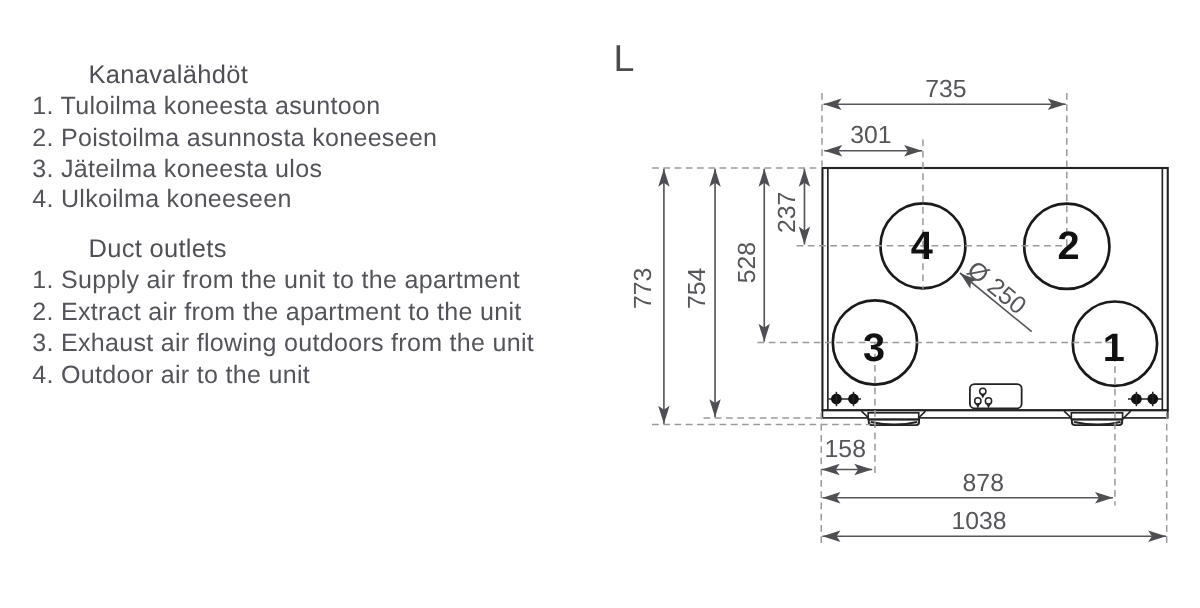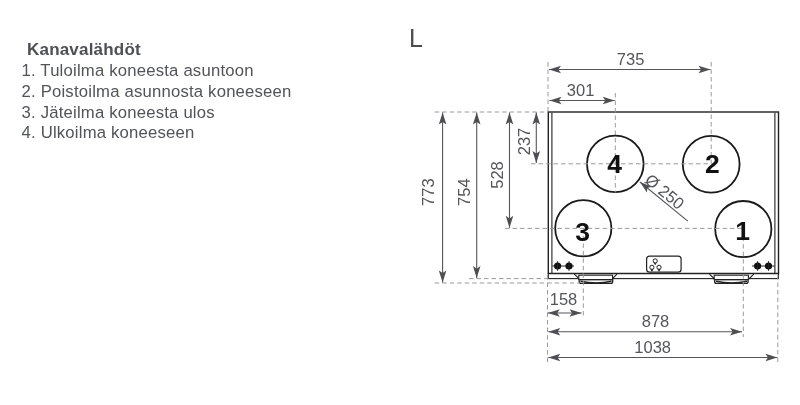--- a/index.html
+++ b/index.html
@@ -1,34 +1,41 @@
 <!DOCTYPE html>
 <html><head>
 <meta charset="utf-8">
 <style>
   html,body{margin:0;padding:0;background:#fff;}
   #page{position:relative;width:800px;height:405px;background:#fff;overflow:hidden;
         font-family:"Liberation Sans",sans-serif;}
   .blk{position:absolute;left:21.5px;color:#525459;font-size:16.7px;line-height:20.85px;letter-spacing:0.2px;white-space:nowrap;}
-  .blk b{font-weight:bold;color:#4e5055;padding-left:5.5px;font-size:17px;}
+  .blk b{font-weight:normal;color:#4e5055;padding-left:5.5px;font-size:17px;margin-left:32px;}
   svg{position:absolute;left:0;top:0;}
   text{font-family:"Liberation Sans",sans-serif;}
 </style>
 </head>
 <body>
 <div id="page">
 
 <div class="blk" style="top:40px;">
 <b>Kanavalähdöt</b><br>
 1. Tuloilma koneesta asuntoon<br>
 2. Poistoilma asunnosta koneeseen<br>
 3. Jäteilma koneesta ulos<br>
 4. Ulkoilma koneeseen
 </div>
 
+<div class="blk" style="top:156.4px;">
+<b>Duct outlets</b><br>
+1. Supply air from the unit to the apartment<br>
+2. Extract air from the apartment to the unit<br>
+3. Exhaust air flowing outdoors from the unit<br>
+4. Outdoor air to the unit
+</div>
 
 
 <svg width="800" height="405" viewBox="0 0 800 405">
 <defs>
 <marker id="ar" viewBox="-13 -5 14 10" refX="0" refY="0" markerWidth="14" markerHeight="10" orient="auto-start-reverse" markerUnits="userSpaceOnUse">
 <path d="M0,0 L-12,3.8 L-9.4,0 L-12,-3.8 Z" fill="#4e4f53"></path>
 </marker>
 </defs>
 
 <g>

